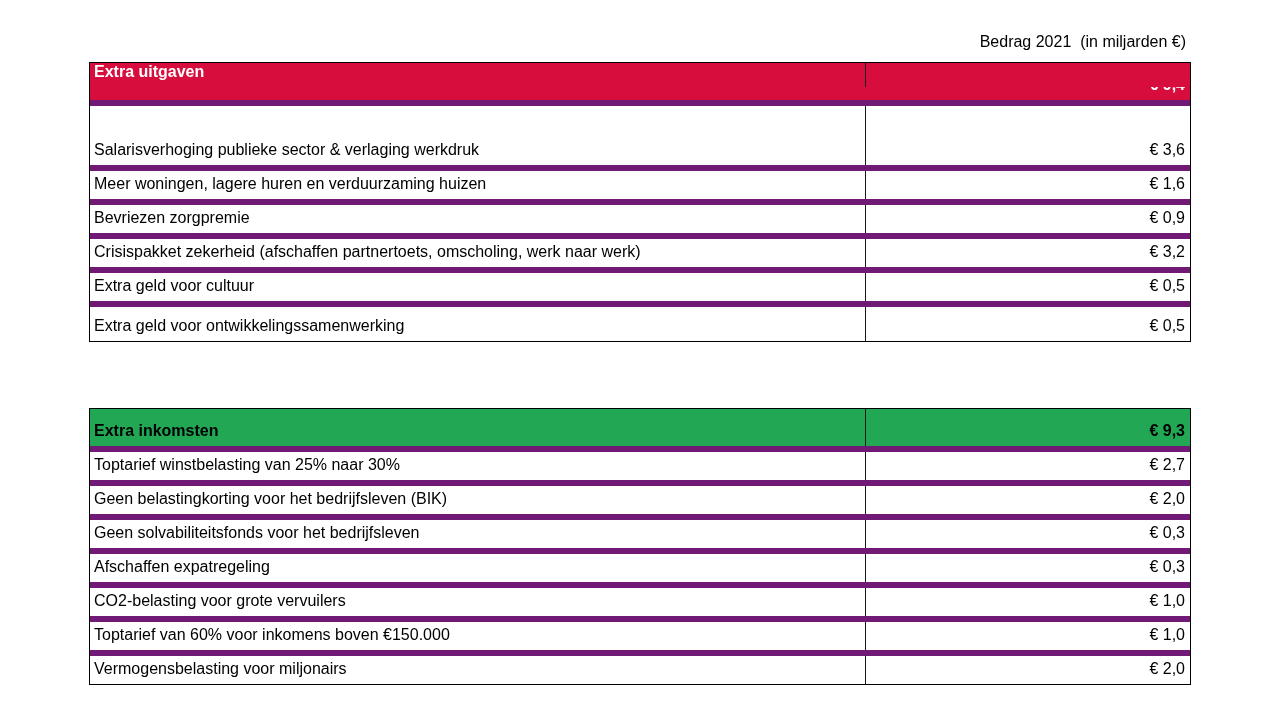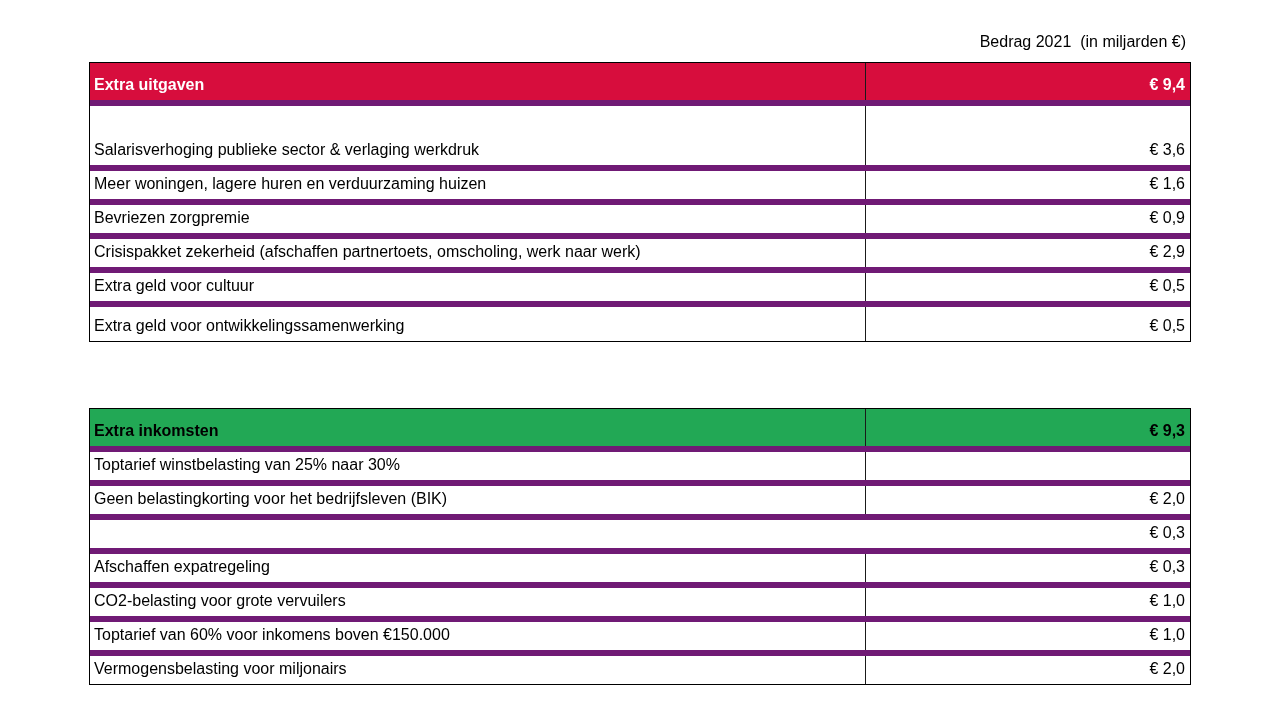--- a/index.html
+++ b/index.html
@@ -27,21 +27,21 @@
     border: 1px solid #000000;
     background: #ffffff;
   }
   #expenses-table { top: 62px; }
   #income-table   { top: 408px; }
 
   .row { display: flex; height: 34px; border-top: 6px solid #701a75; }
   .row:first-child { border-top: none; }
 
   .row.header { height: 37px; color: #ffffff; font-weight: bold; }
-  #expenses-table .row.header { background: #d70d3d; }
+  #expenses-table .row.header { background: #d70d3d; flex-direction: column; }
   #income-table   .row.header { background: #22a855; }
 
   
   #expenses-table .row:nth-child(2) { height: 65px; }
   #expenses-table .row:nth-child(7) { height: 40px; }
 
   .cell {
     display: flex;
     align-items: flex-end;
     font-size: 16px;
@@ -79,45 +79,47 @@
     <div class="row">
       <div class="cell label">Meer woningen, lagere huren en verduurzaming huizen</div>
       <div class="cell value">€ 1,6</div>
     </div>
     <div class="row">
       <div class="cell label">Bevriezen zorgpremie</div>
       <div class="cell value">€ 0,9</div>
     </div>
     <div class="row">
       <div class="cell label">Crisispakket zekerheid (afschaffen partnertoets, omscholing, werk naar werk)</div>
-      <div class="cell value">€ 2,9</div>
+      <div class="cell value">€ 3,2</div>
     </div>
     <div class="row">
       <div class="cell label">Extra geld voor cultuur</div>
       <div class="cell value">€ 0,5</div>
     </div>
     <div class="row">
       <div class="cell label">Extra geld voor ontwikkelingssamenwerking</div>
       <div class="cell value">€ 0,5</div>
     </div>
   </div>
 
   <div class="tbl" id="income-table">
     <div class="row header" style="background: rgb(34, 168, 85); color: #000000;">
       <div class="cell label">Extra inkomsten</div>
       <div class="cell value">€ 9,3</div>
     </div>
     <div class="row">
       <div class="cell label">Toptarief winstbelasting van 25% naar 30%</div>
+      <div class="cell value">€ 2,7</div>
     </div>
     <div class="row">
       <div class="cell label">Geen belastingkorting voor het bedrijfsleven (BIK)</div>
       <div class="cell value">€ 2,0</div>
     </div>
     <div class="row">
+      <div class="cell label">Geen solvabiliteitsfonds voor het bedrijfsleven</div>
       <div class="cell value">€ 0,3</div>
     </div>
     <div class="row">
       <div class="cell label">Afschaffen expatregeling</div>
       <div class="cell value">€ 0,3</div>
     </div>
     <div class="row">
       <div class="cell label">CO2-belasting voor grote vervuilers</div>
       <div class="cell value">€ 1,0</div>
     </div>

